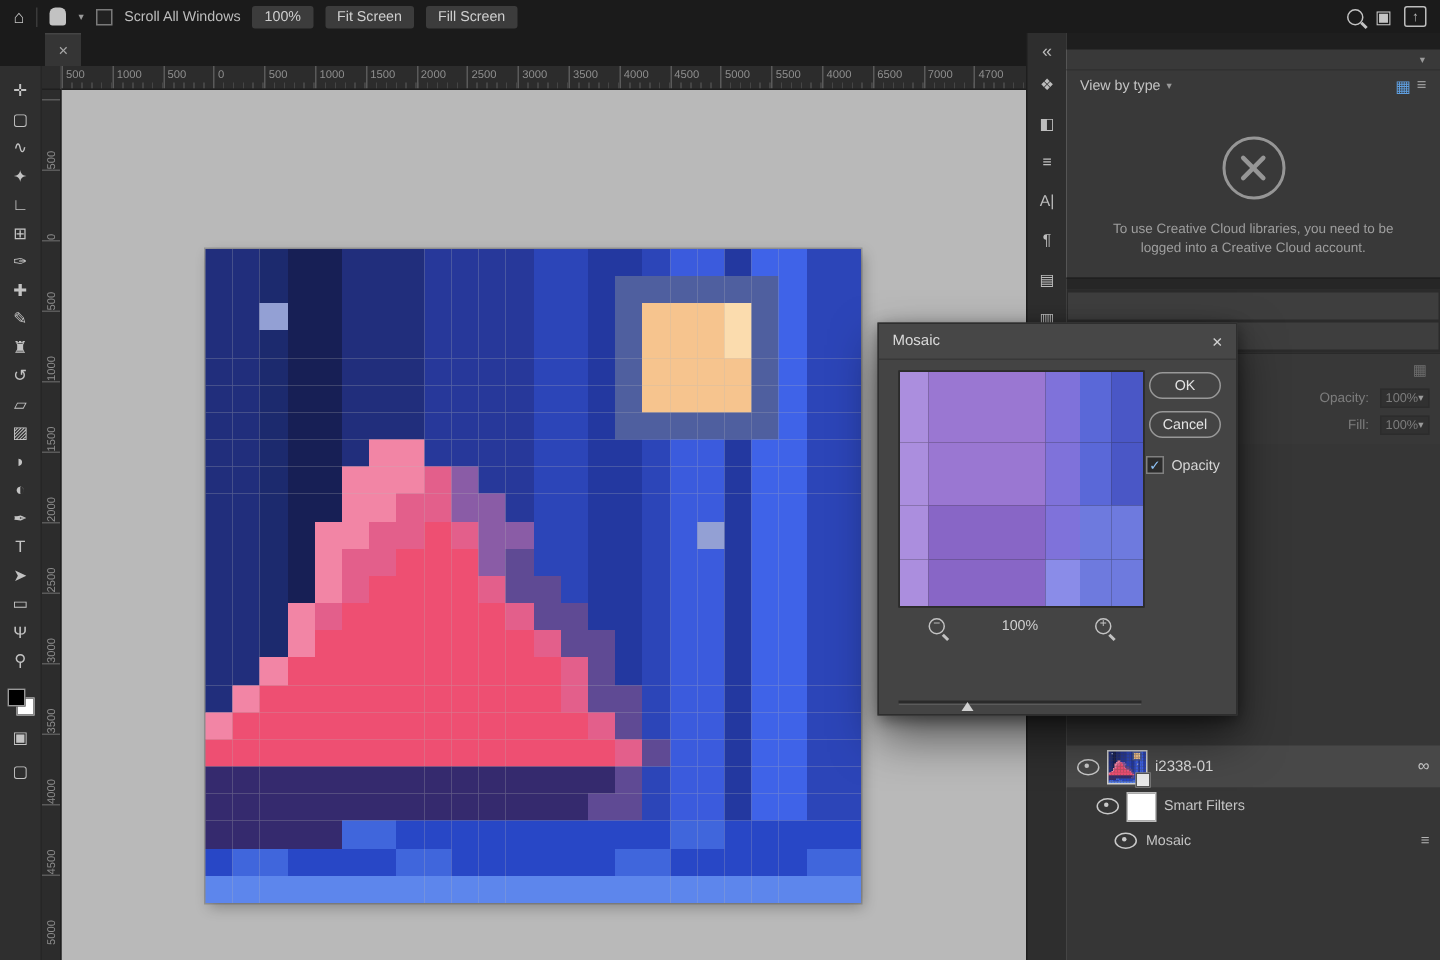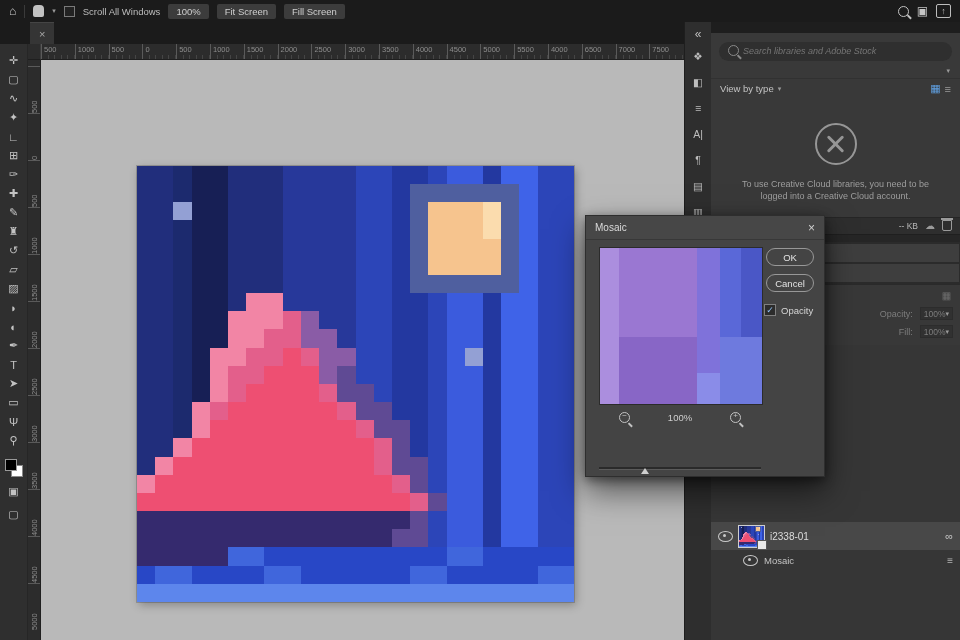--- a/index.html
+++ b/index.html
@@ -162,21 +162,21 @@
     <span class="hlab">2500</span>
     <span class="hlab">3000</span>
     <span class="hlab">3500</span>
     <span class="hlab">4000</span>
     <span class="hlab">4500</span>
     <span class="hlab">5000</span>
     <span class="hlab">5500</span>
     <span class="hlab">4000</span>
     <span class="hlab">6500</span>
     <span class="hlab">7000</span>
-    <span class="hlab">7500</span>
+    <span class="hlab">4700</span>
   </div>
 <div id="v-ruler">
 
 <span class="vlab">500</span>
     <span class="vlab">0</span>
     <span class="vlab">500</span>
     <span class="vlab">1000</span>
     <span class="vlab">1500</span>
     <span class="vlab">2000</span>
     <span class="vlab">2500</span>
@@ -876,44 +876,33 @@
     <div class="strip-icon">
       <span>↺</span>
     </div>
     <div class="strip-icon">
       <span>⊡</span>
     </div>
   </div>
 
 <div id="right-panel">
   <div class="panel-topgap"></div>
-  <div class="search-row">
-    <div class="search-wrap">
-      <span class="magnifier"></span>
-      <input class="search-input" placeholder="Search libraries and Adobe Stock" style="">
-    </div>
-  </div>
   <div class="libsel-row">
     <span class="caret">▾</span>
   </div>
   <div class="view-row">
     <span>View by type</span>
     <span class="caret">▾</span>
     <span class="spacer"></span>
     <span class="icon-grid">▦</span>
     <span class="icon-list">≡</span>
   </div>
   <div class="cc-area">
     <div class="cc-logo"></div>
     <div class="cc-msg">To use Creative Cloud libraries, you need to be logged into a Creative Cloud account.</div>
-  </div>
-  <div class="sync-row">
-    <span>-- KB</span>
-    <span class="cloud">☁</span>
-    <span class="trash"></span>
   </div>
   <div class="section-gap"></div>
   <div class="blank-bars">
     <div class="blank-bar"></div>
     <div class="blank-bar"></div>
   </div>
   <div class="controls">
     <div class="ctrl-row">
       <span class="ctrl-ic">◫</span>
       <span class="ctrl-ic">T</span>
@@ -1523,20 +1512,25 @@
           <div style="background: rgb(93, 134, 236);"></div>
           <div style="background: rgb(93, 134, 236);"></div>
           <div style="background: rgb(93, 134, 236);"></div>
           <div style="background: rgb(93, 134, 236);"></div>
           <div style="background: rgb(93, 134, 236);"></div>
         </span>
         <span class="badge"></span>
       </span>
     <span class="layer-label">i2338-01</span>
     <span class="chain">∞</span>
+  </div>
+  <div class="layer-row sf">
+    <span class="eye"></span>
+    <span class="sfthumb"></span>
+    <span class="layer-label dim">Smart Filters</span>
   </div>
   <div class="layer-row fx">
     <span class="eye"></span>
     <span class="layer-label dim">Mosaic</span>
     <span class="fxopt">≡</span>
   </div>
   <div class="layers-tail"></div>
 </div>
 
 <div id="dialog">

